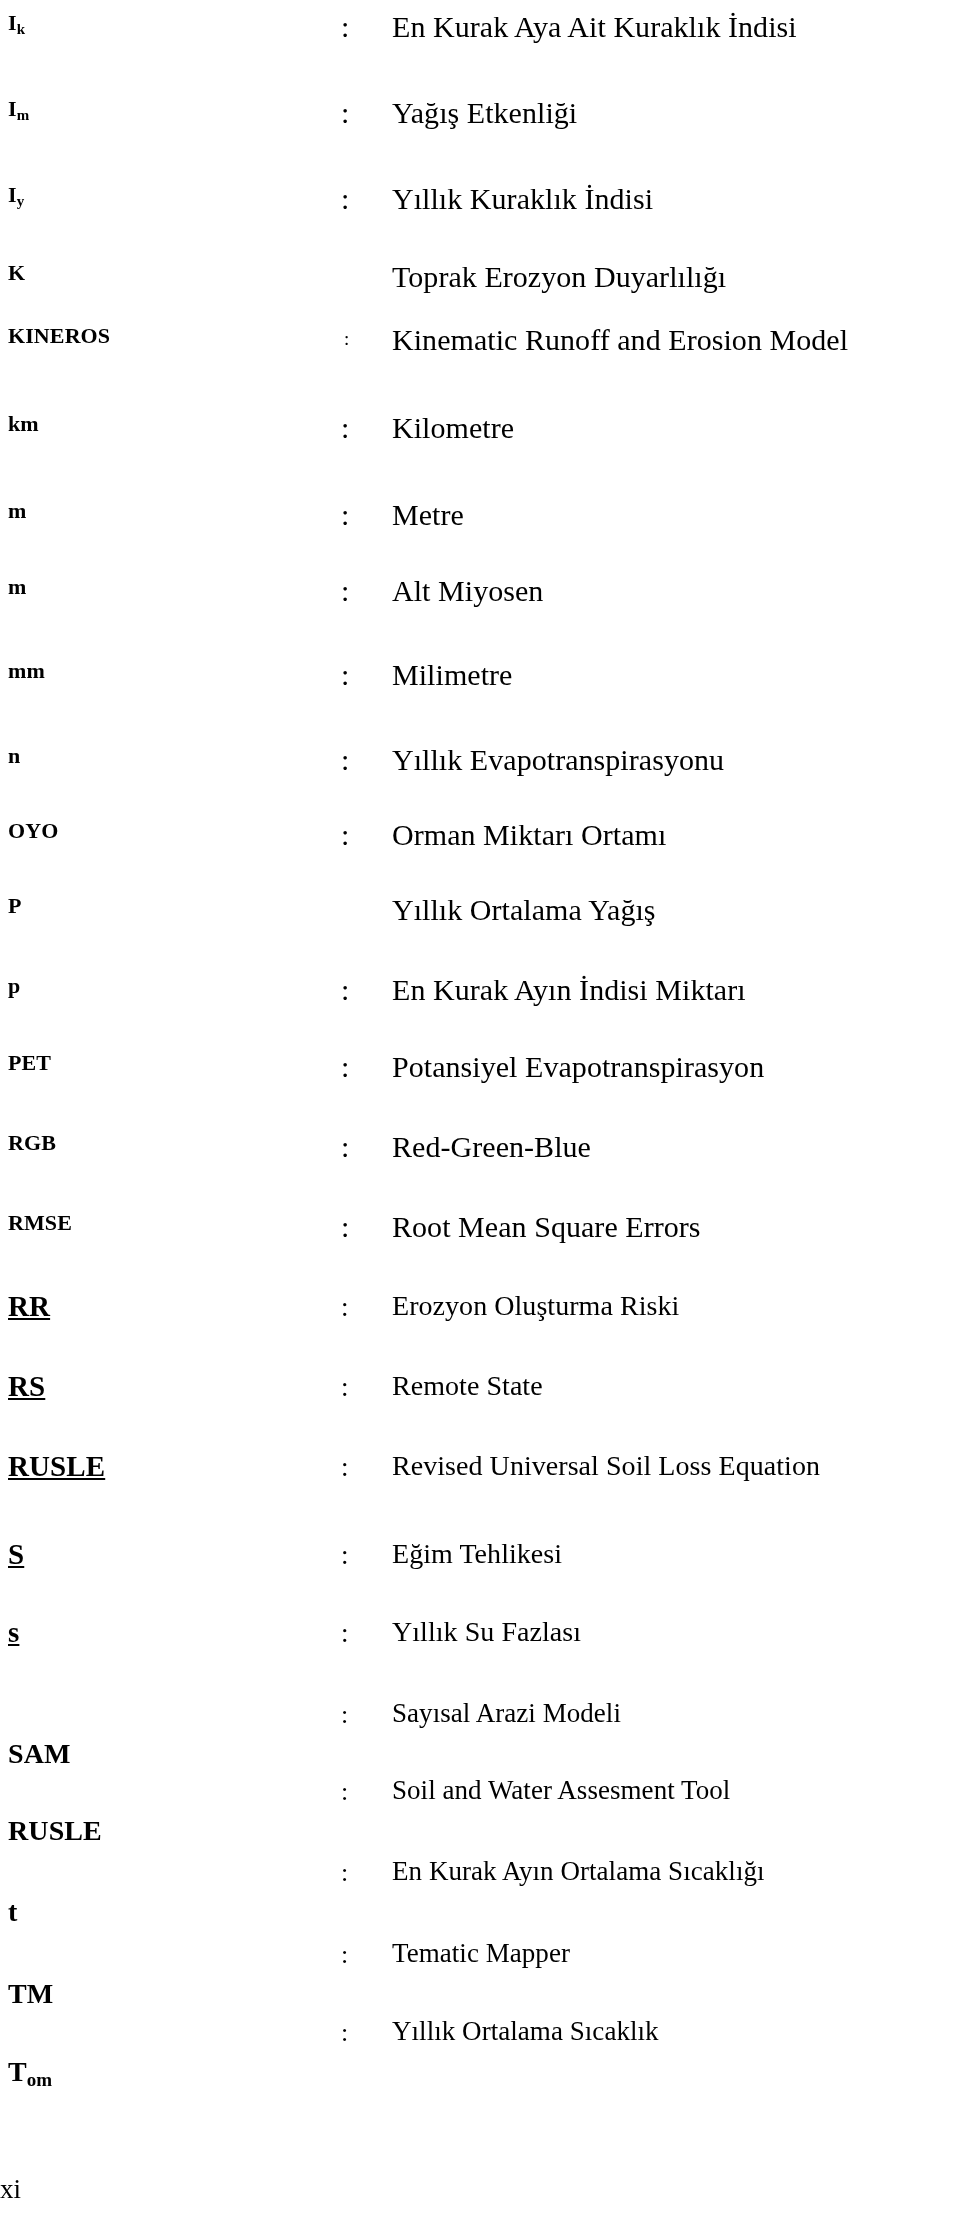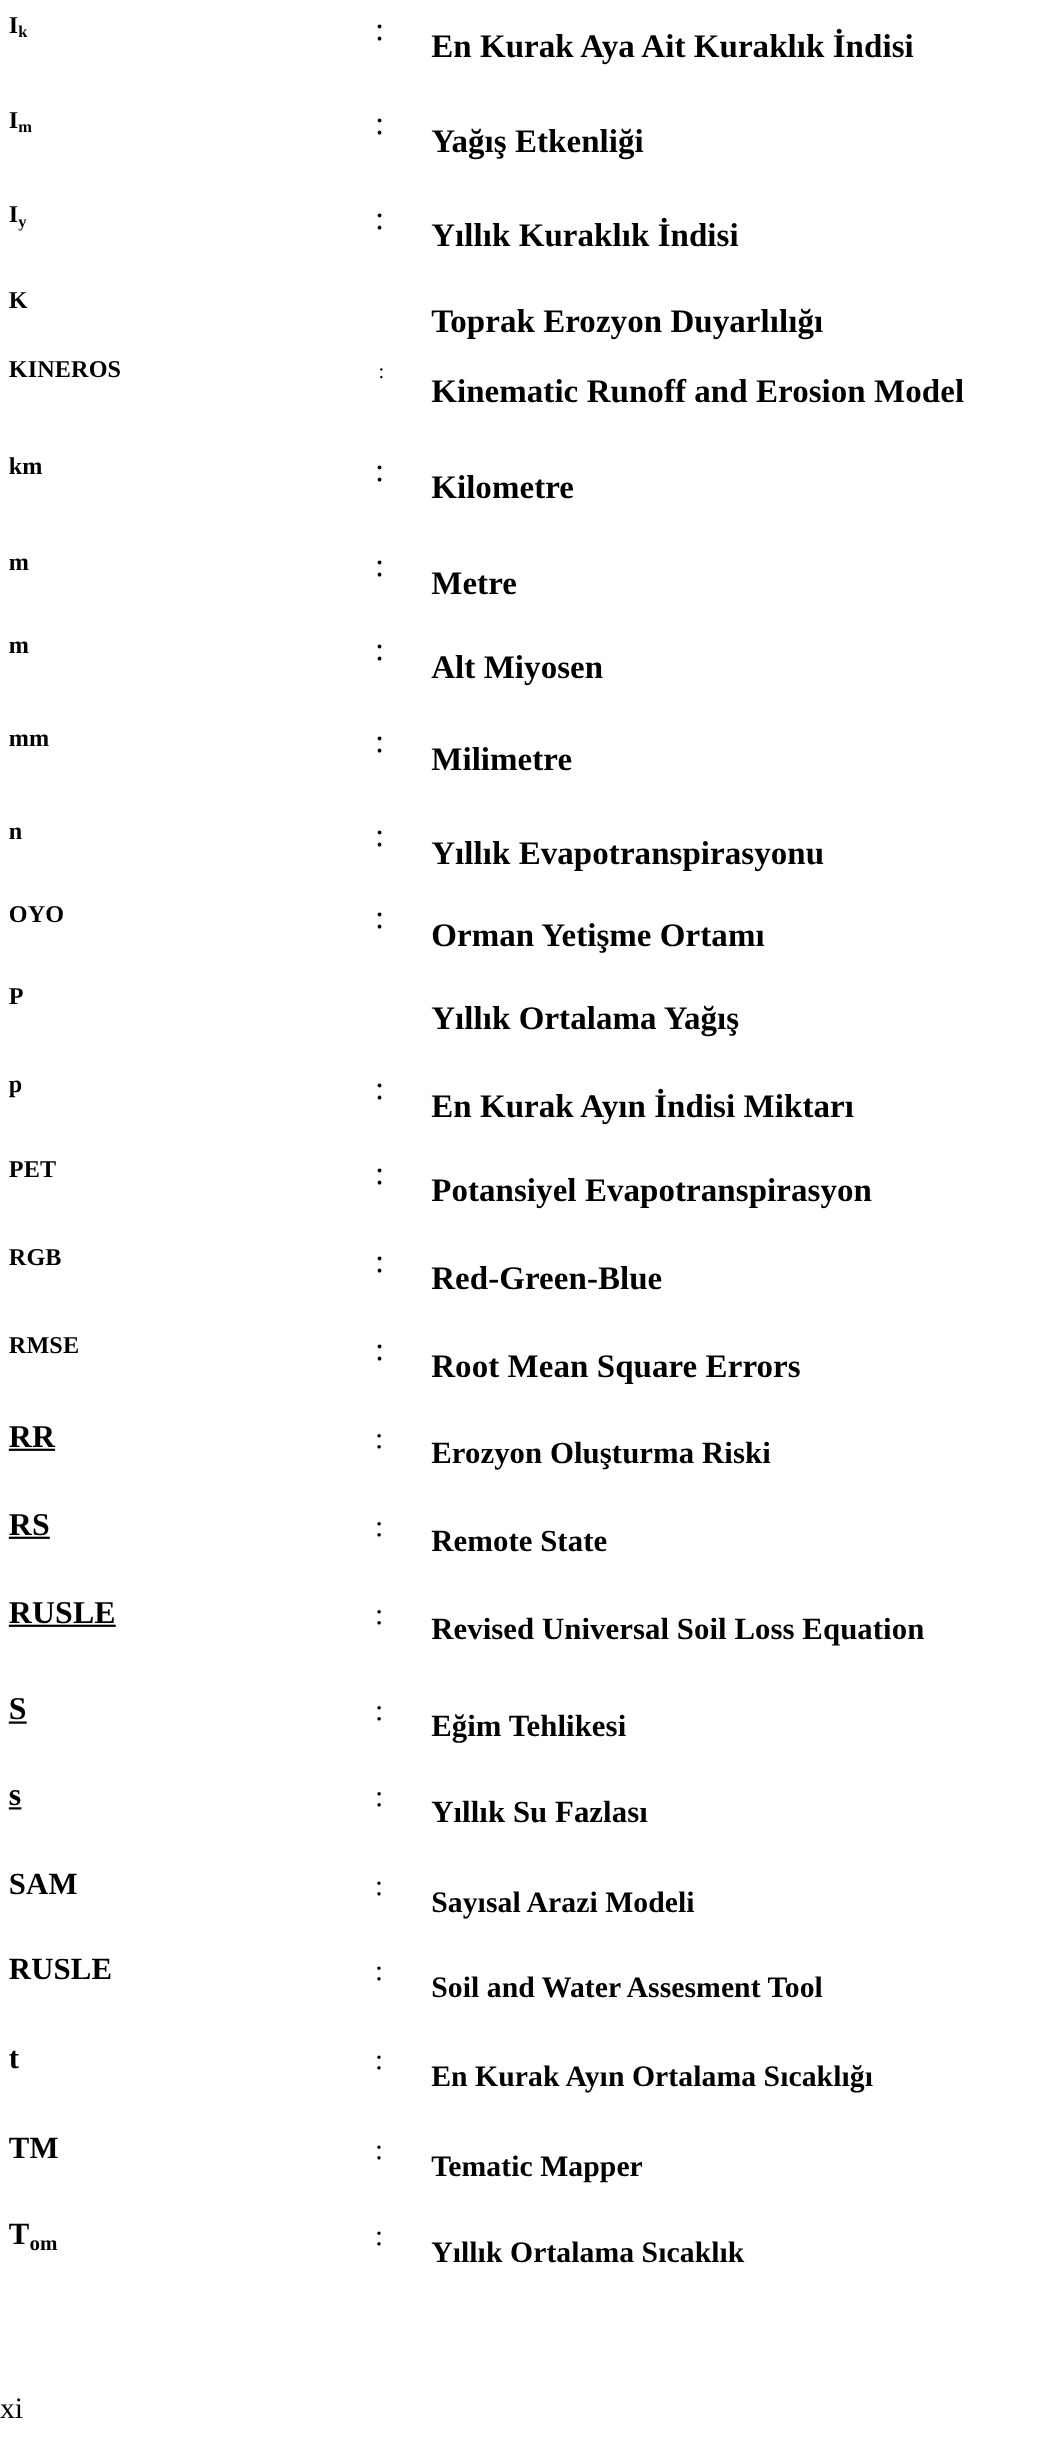--- a/index.html
+++ b/index.html
@@ -56,41 +56,41 @@
     left: 341px;
     top: 0;
     line-height: 1;
     font-weight: normal;
     white-space: nowrap;
   }
 
   .def {
     position: absolute;
     left: 392px;
-    top: 16px;
-    line-height: 1;
-    font-weight: bold;
+    top: 0;
+    line-height: 1;
+    font-weight: normal;
     white-space: nowrap;
     letter-spacing: 0.05px;
   }
 
   
   .sz-a .sym  { font-size: 22px; }
   .sz-a .colon{ font-size: 30px; }
   .sz-a .def  { font-size: 30px; }
 
   
   .sz-a .colon.small { font-size: 19px; top: 4px; left: 344px; }
 
   
   .sz-b .sym  { font-size: 29px; text-decoration: underline; }
   .sz-b .colon{ font-size: 27px; top: 2px; }
   .sz-b .def  { font-size: 28px; }
 
-  .sz-c .sym  { font-size: 28px; }
+  .sz-c .sym  { font-size: 28px; margin-top: 40px; }
   .sz-c .colon{ font-size: 26px; top: 2px; }
   .sz-c .def  { font-size: 27px; }
 
   .pageno {
     position: absolute;
     left: 0;
     top: 2176px;
     width: 760px;
     text-align: left;
     font-size: 27px;
@@ -159,21 +159,21 @@
 
   <div class="row sz-a" style="top:745px;">
     <span class="sym"><span>n</span><span class="sub"></span></span>
     <span class="colon">:</span>
     <span class="def">Yıllık Evapotranspirasyonu</span>
   </div>
 
   <div class="row sz-a" style="top:820px;">
     <span class="sym"><span>OYO</span><span class="sub"></span></span>
     <span class="colon">:</span>
-    <span class="def">Orman Yetişme Ortamı</span>
+    <span class="def">Orman Miktarı Ortamı</span>
   </div>
 
   <div class="row sz-a" style="top:895px;">
     <span class="sym"><span>P</span><span class="sub"></span></span>
     <span class="colon"></span>
     <span class="def">Yıllık Ortalama Yağış</span>
   </div>
 
   <div class="row sz-a" style="top:975px;">
     <span class="sym"><span>p</span><span class="sub"></span></span>

